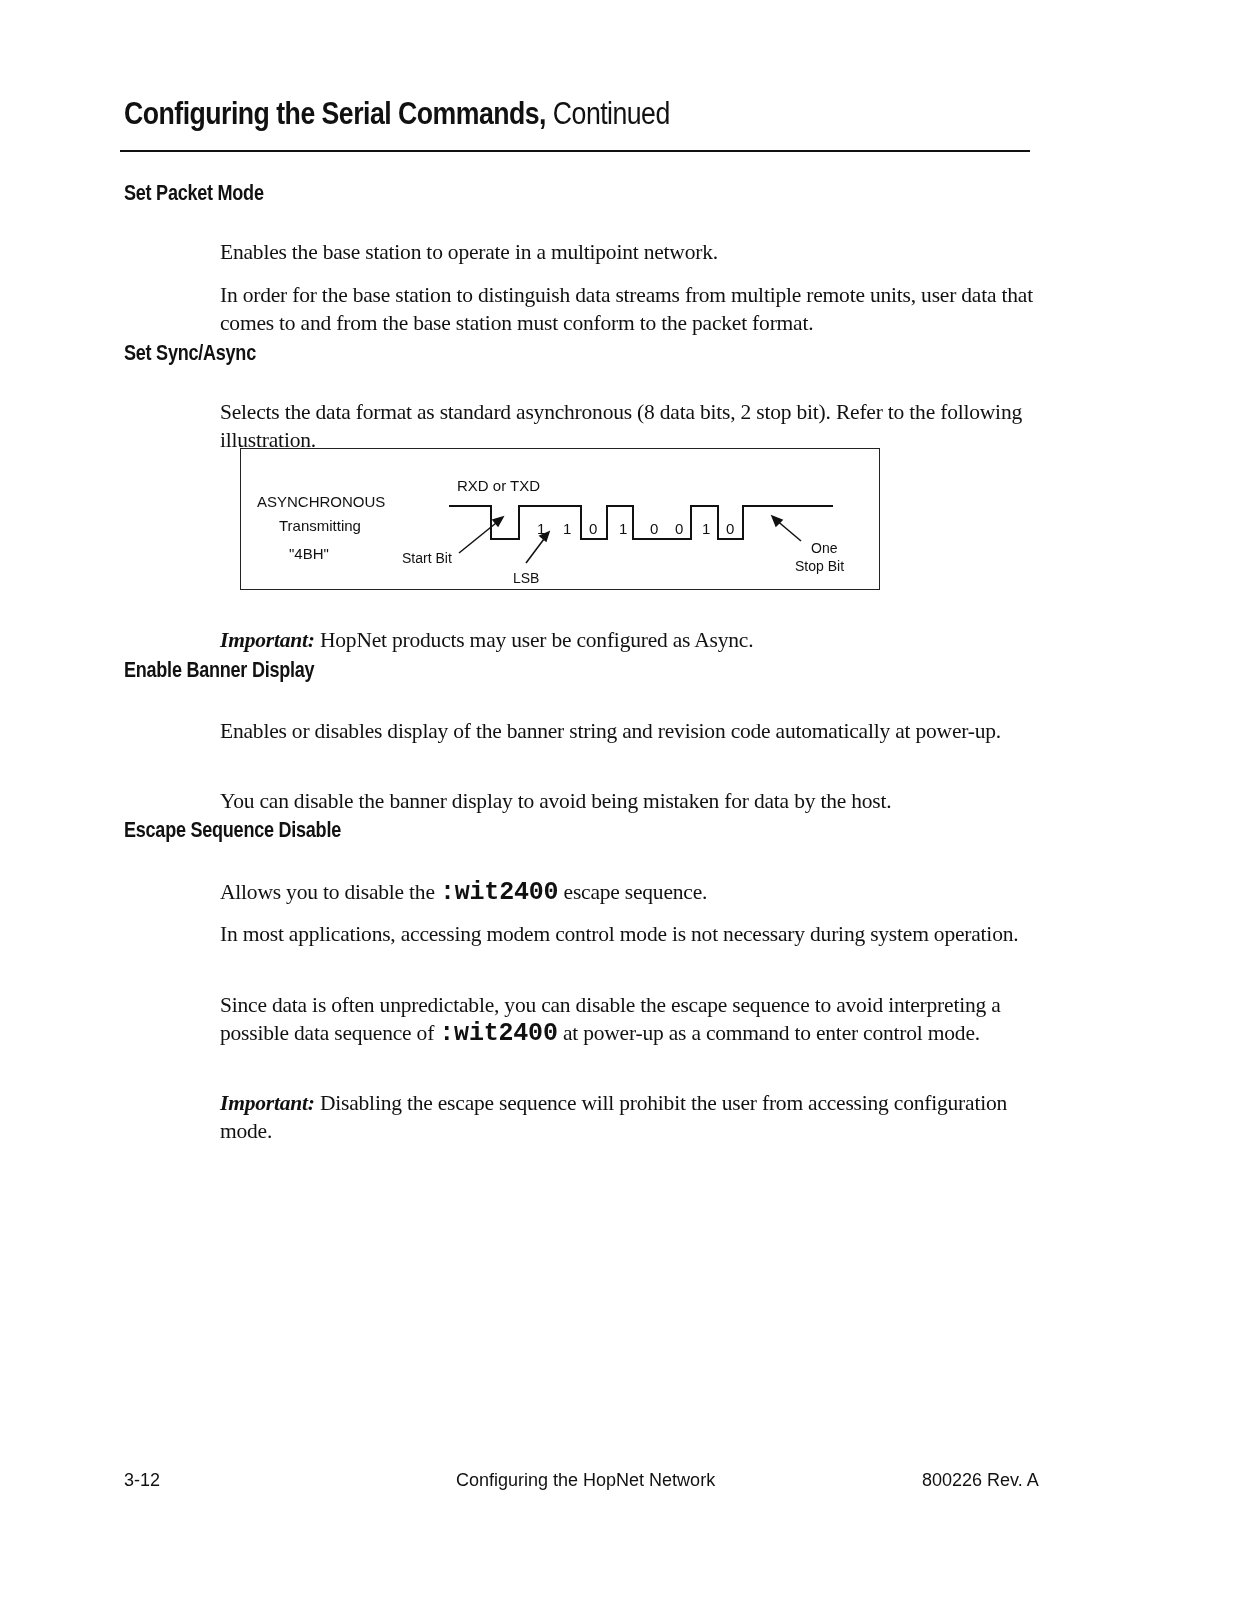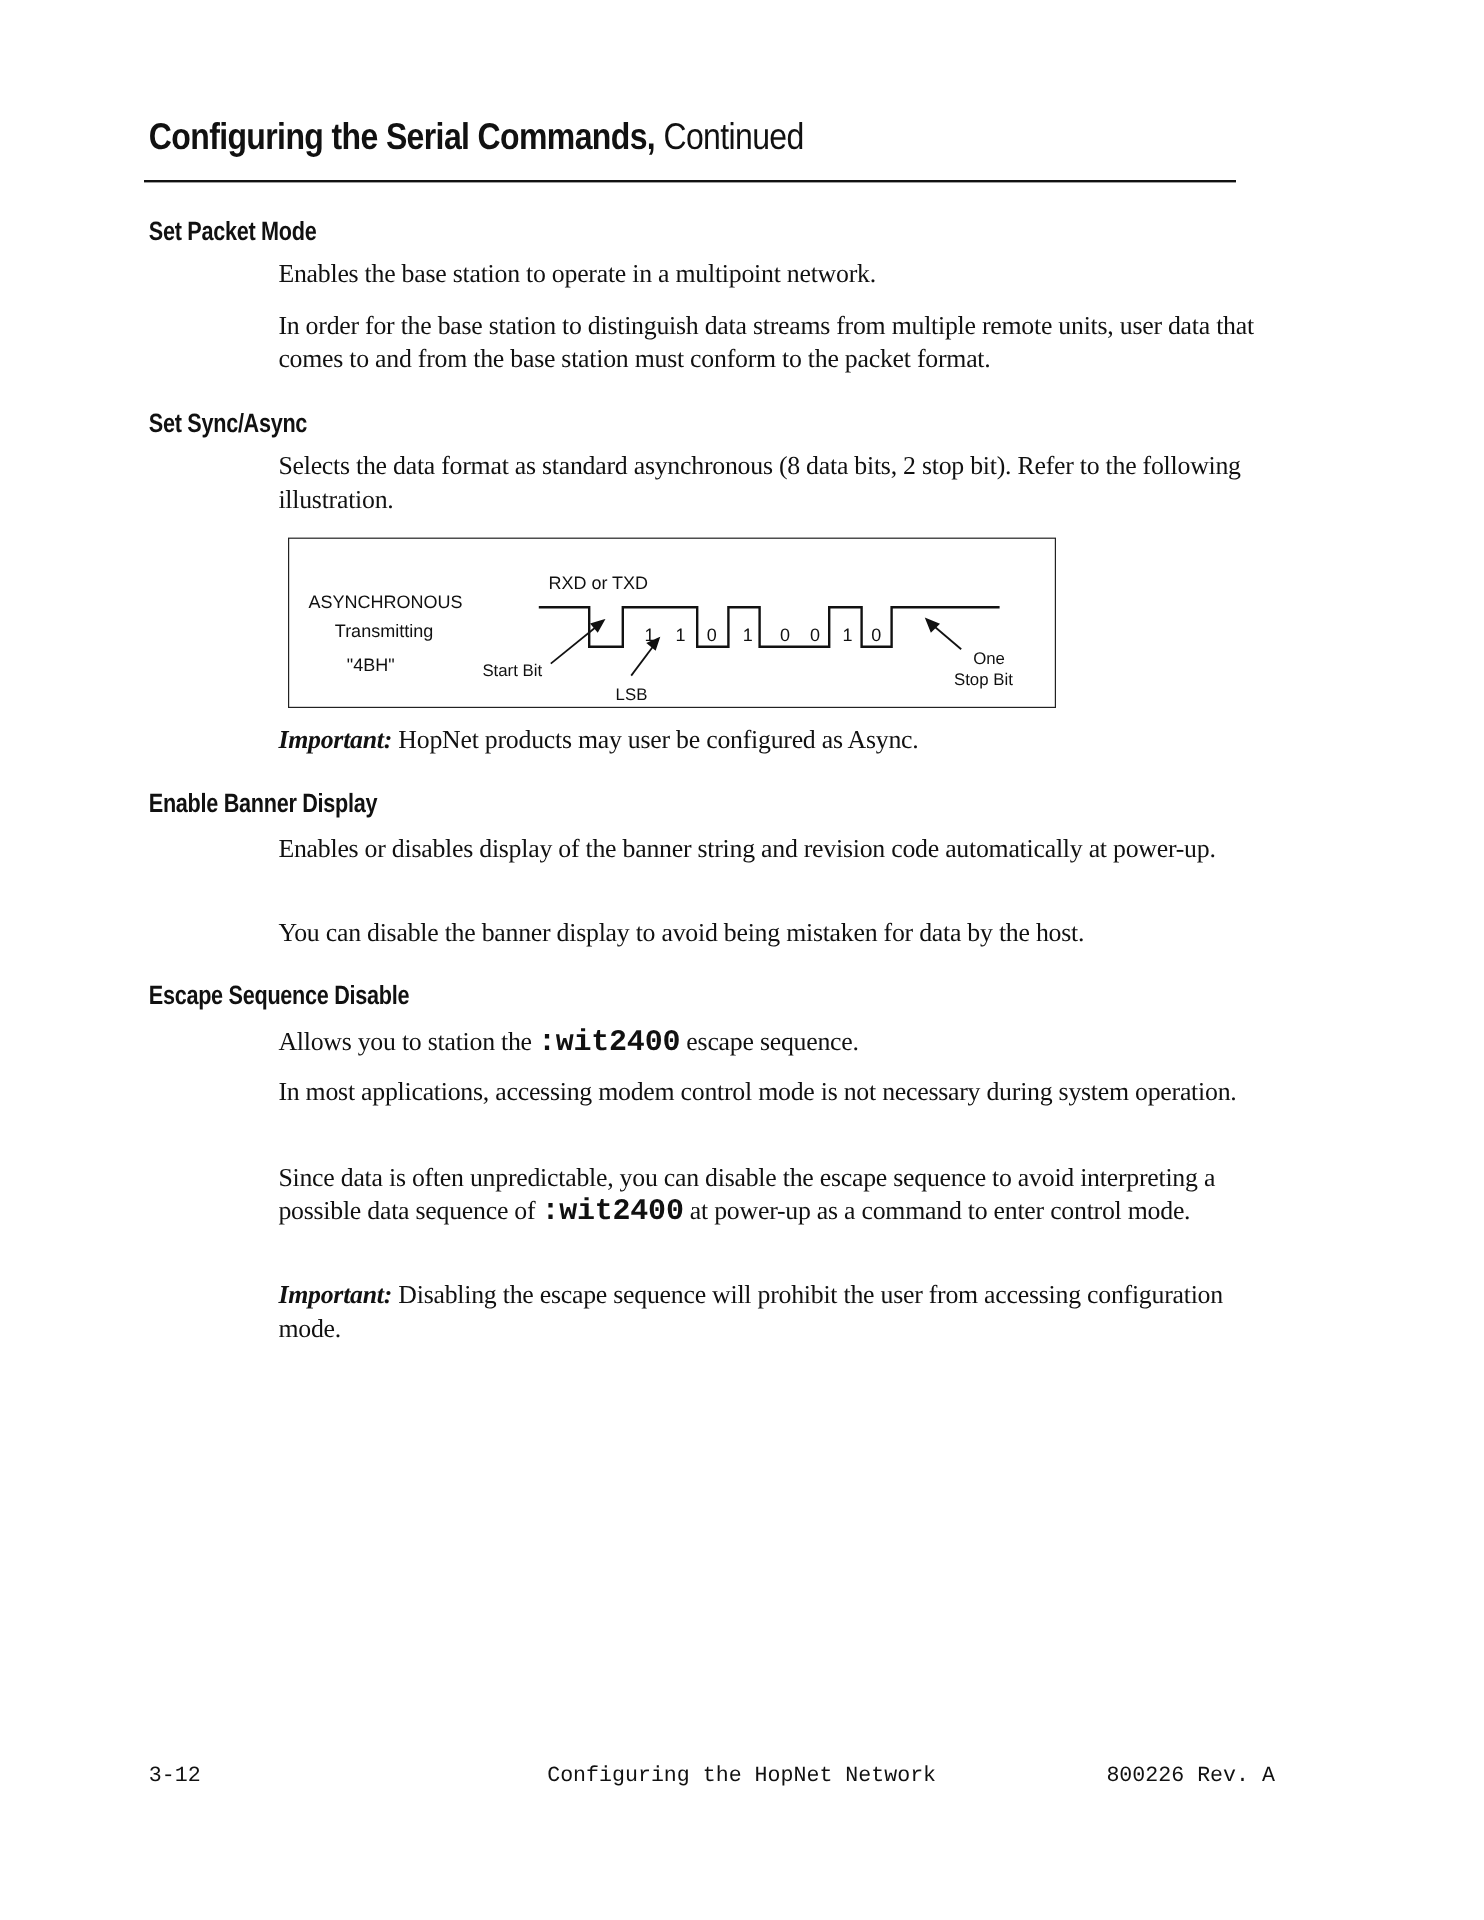--- a/index.html
+++ b/index.html
@@ -10,34 +10,35 @@
     transform: scaleX(0.86); transform-origin: left top; white-space: nowrap;
   }
   .page-title .bold { font-weight: bold; }
   .rule { position: absolute; left: 120px; top: 150px; width: 910px; height: 2px; background: #111; }
   .heading {
     position: absolute; left: 124px;
     font-family: "Liberation Sans", sans-serif; font-weight: bold; font-size: 22px;
     transform: scaleX(0.82); transform-origin: left top; white-space: nowrap; letter-spacing: -0.3px;
   }
   .para {
-    position: absolute; left: 232px; width: 830px;
+    position: absolute; left: 220px; width: 830px;
     font-family: "Liberation Serif", serif; font-size: 21.5px; line-height: 28px;
     letter-spacing: -0.2px;
+    margin-top: 24px;
   }
   .mono { font-family: "Liberation Mono", monospace; font-size: 25px; font-weight: bold; }
   .imp { font-weight: bold; font-style: italic; }
   .diagram {
     position: absolute; left: 240px; top: 448px; width: 640px; height: 142px;
     border: 1.5px solid #222; box-sizing: border-box;
   }
   .diagram svg { position: absolute; left: 0; top: 0; }
   .footer {
     position: absolute; top: 1470px;
-    font-family: Liberation Mono, monospace; font-size: 18px;
+    font-family: Liberation Sans, sans-serif; font-size: 18px;
   }
 </style>
 </head>
 <body>
 
 <div class="page-title">
   <span class="bold">Configuring the Serial Commands,</span><span> Continued</span>
 </div>
 <div class="rule"></div>
 
@@ -83,21 +84,21 @@
 <div class="para" style="top:602px">
   <span class="imp">Important:</span><span> HopNet products may user be configured as Async.</span>
 </div>
 
 <div class="heading" style="top:657px">Enable Banner Display</div>
 <div class="para" style="top:693px">Enables or disables display of the banner string and revision code automatically at power-up.</div>
 <div class="para" style="top:763px">You can disable the banner display to avoid being mistaken for data by the host.</div>
 
 <div class="heading" style="top:817px">Escape Sequence Disable</div>
 <div class="para" style="top:854px">
-  <span>Allows you to station the </span><span class="mono">:wit2400</span><span> escape sequence.</span>
+  <span>Allows you to disable the </span><span class="mono">:wit2400</span><span> escape sequence.</span>
 </div>
 <div class="para" style="top:896px">In most applications, accessing modem control mode is not necessary during system operation.</div>
 <div class="para" style="top:967px">
   <span>Since data is often unpredictable, you can disable the escape sequence to avoid interpreting a possible data sequence of </span><span class="mono">:wit2400</span><span> at power-up as a command to enter control mode.</span>
 </div>
 <div class="para" style="top:1065px">
   <span class="imp">Important:</span><span> Disabling the escape sequence will prohibit the user from accessing configuration mode.</span>
 </div>
 
 <div class="footer" style="left:124px">3-12</div>

